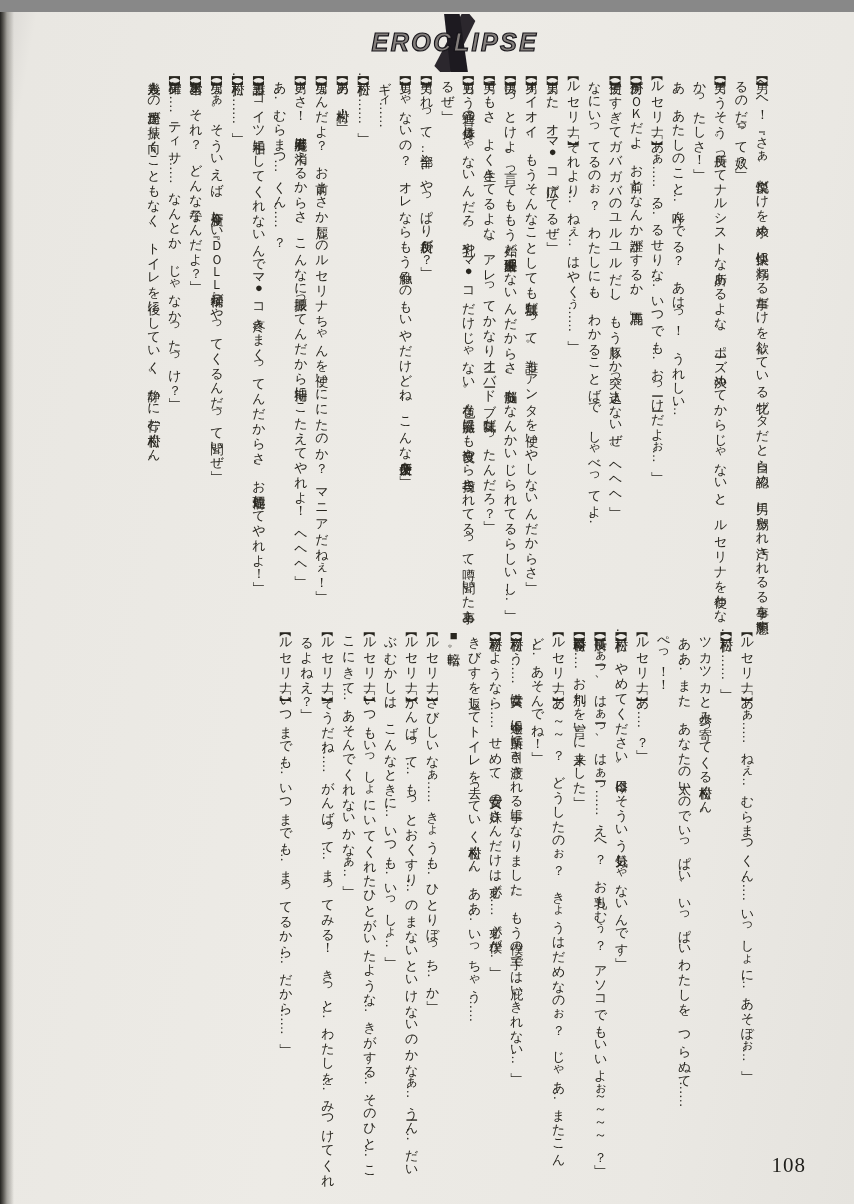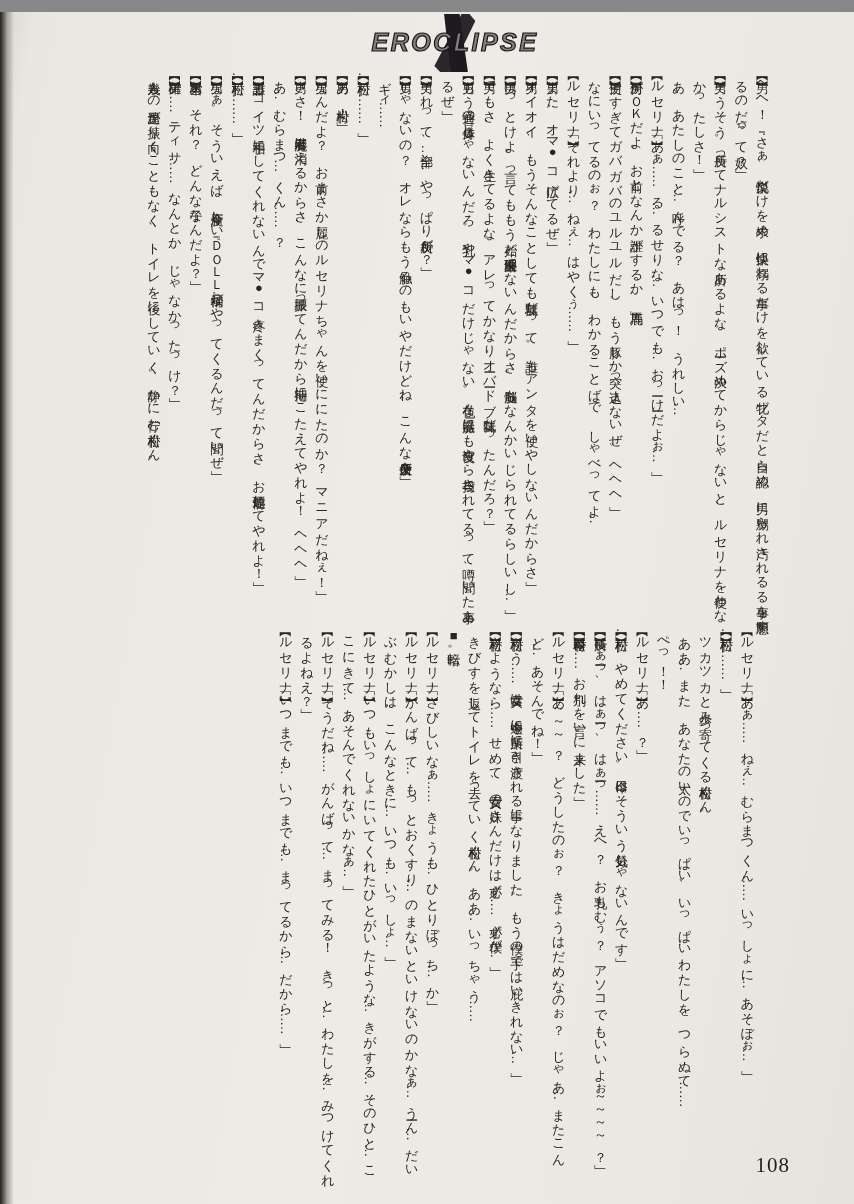--- a/index.html
+++ b/index.html
@@ -23,21 +23,21 @@
     text-orientation:mixed;
     height:556px;
     font-size:13px;
     line-height:1.615;
     letter-spacing:0px;
   }
   .band p { margin:0; }
   .band-upper { top:60px;  right:82px; }
   .band-lower { top:616px; right:97px; }
   .page-number {
-    position:absolute; right:64px; bottom:38px;
+    position:absolute; right:48px; bottom:38px;
     font-size:21px; letter-spacing:1px; color:#1f1e1a;
   }
 </style>
 </head>
 <body>
 
 <div class="page">
 
   <div class="binding"></div>
 

